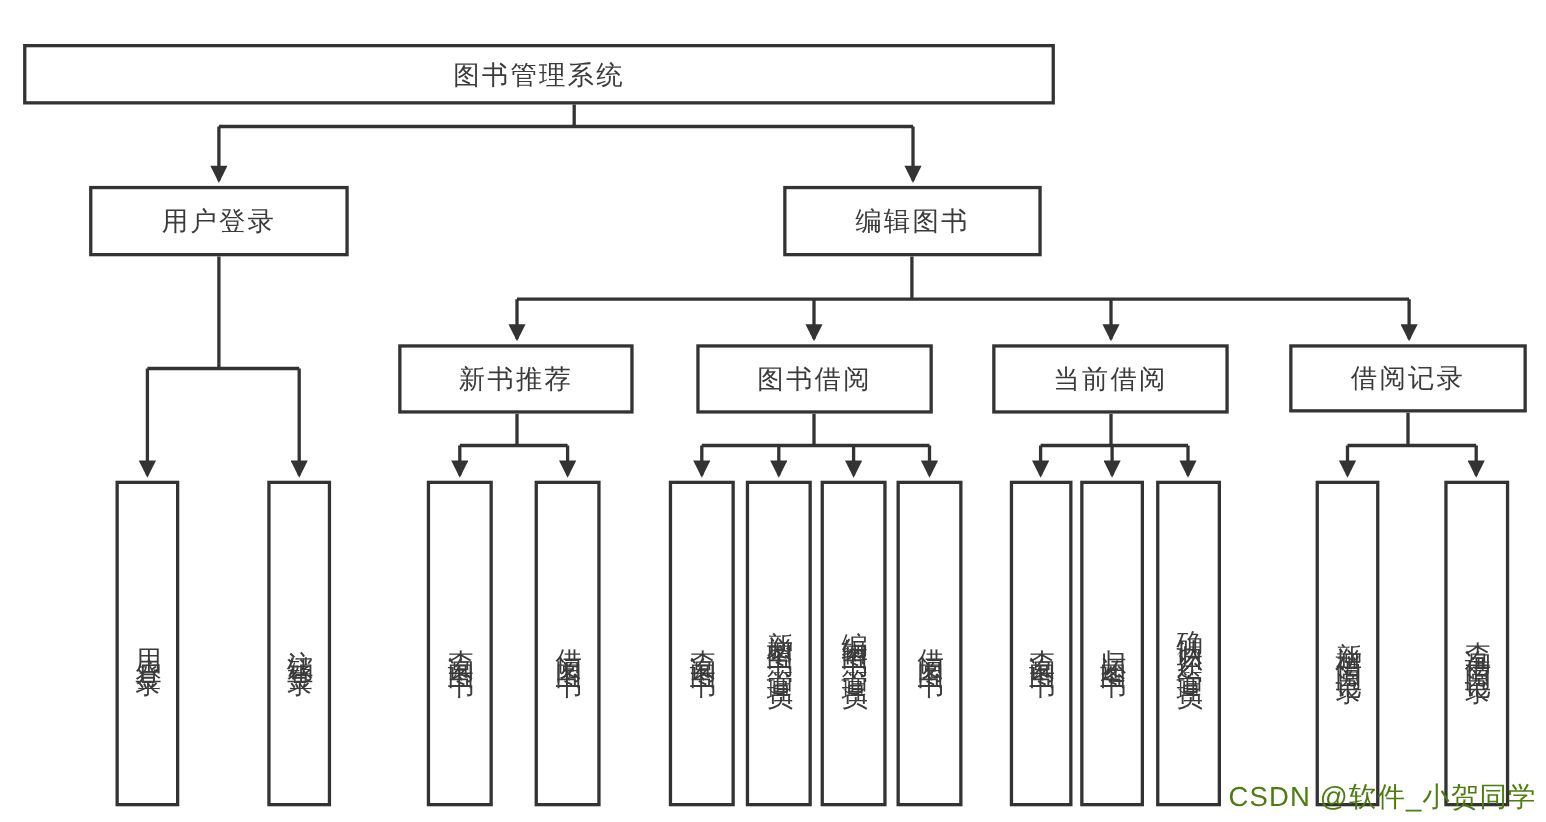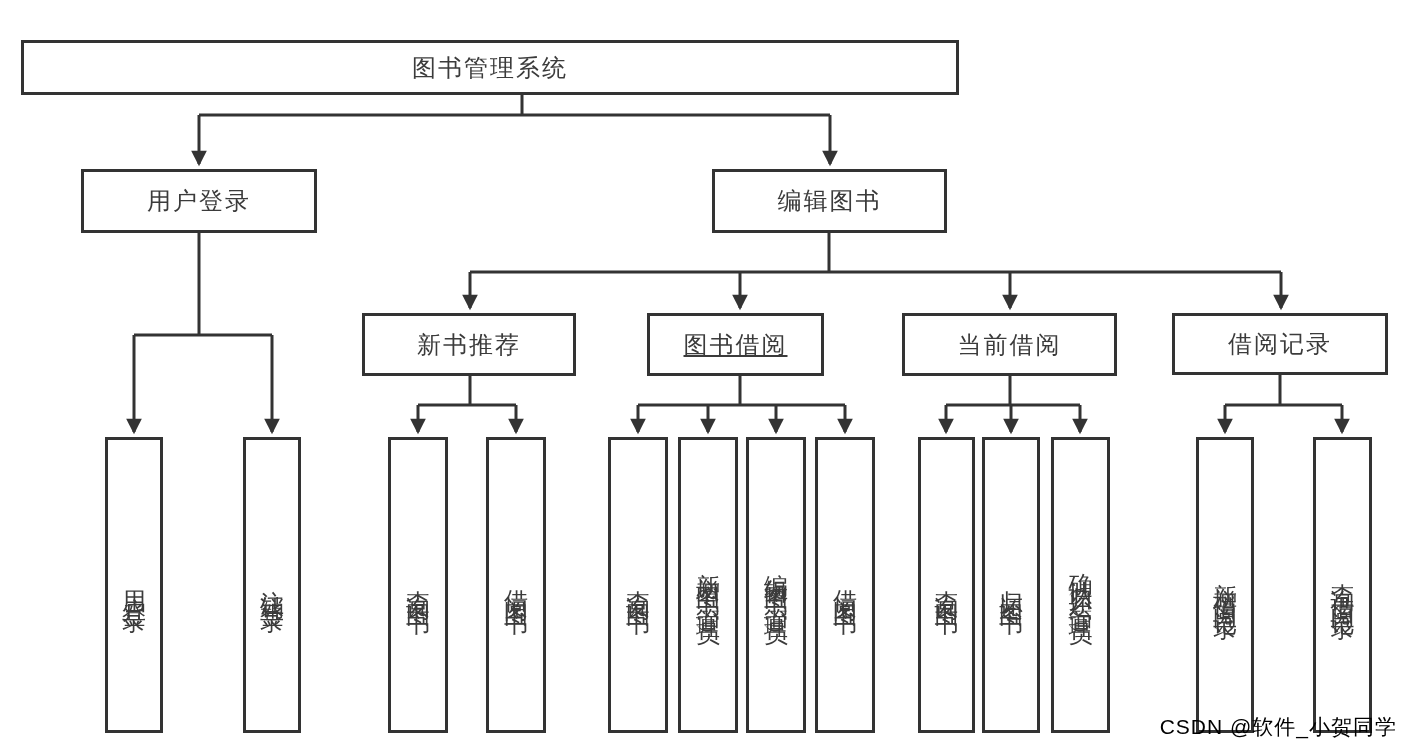--- a/index.html
+++ b/index.html
@@ -40,22 +40,22 @@
     text-orientation: mixed;
     letter-spacing: 7px;
     font-size: 24px;
     white-space: normal;
     line-height: 1;
   }
   .watermark {
     position: absolute;
     right: 8px;
     bottom: 6px;
-    color: #000000;
-    font-size: 21px;
+    color: #4d7c0f;
+    font-size: 25px;
     letter-spacing: 1px;
     z-index: 5;
   }
 </style>
 </head>
 <body>
 
 <div class="stage">
 
   <svg class="connectors" viewBox="0 0 1405 747" xmlns="http://www.w3.org/2000/svg">
@@ -100,21 +100,21 @@
       <path d="M1342,405 V432" marker-end="url(#arr)"></path>
     </g>
   </svg>
 
   <div class="node" style="left:21px; top:12px; width:938px; height:55px;margin-top:28px;">图书管理系统</div>
 
   <div class="node" style="left:81px; top:169px; width:236px; height:64px;">用户登录</div>
   <div class="node" style="left:712px; top:169px; width:235px; height:64px;">编辑图书</div>
 
   <div class="node" style="left:362px; top:313px; width:214px; height:63px;">新书推荐</div>
-  <div class="node" style="left:647px; top:313px; width:177px; height:63px;text-decoration:underline;">图书借阅</div>
+  <div class="node" style="left:633px; top:313px; width:215px; height:63px;">图书借阅</div>
   <div class="node" style="left:1172px; top:313px; width:216px; height:62px;">借阅记录</div>
   <div class="node" style="left:902px; top:313px; width:215px; height:63px;">当前借阅</div>
 
   <div class="node leaf" style="left:105px; top:437px; width:58px; height:296px;">用户登录</div>
   <div class="node leaf" style="left:243px; top:437px; width:58px; height:296px;">注销登录</div>
 
   <div class="node leaf" style="left:388px; top:437px; width:60px; height:296px;">查询图书</div>
   <div class="node leaf" style="left:486px; top:437px; width:60px; height:296px;">借阅图书</div>
 
   <div class="node leaf" style="left:608px; top:437px; width:60px; height:296px;">查询图书</div>

